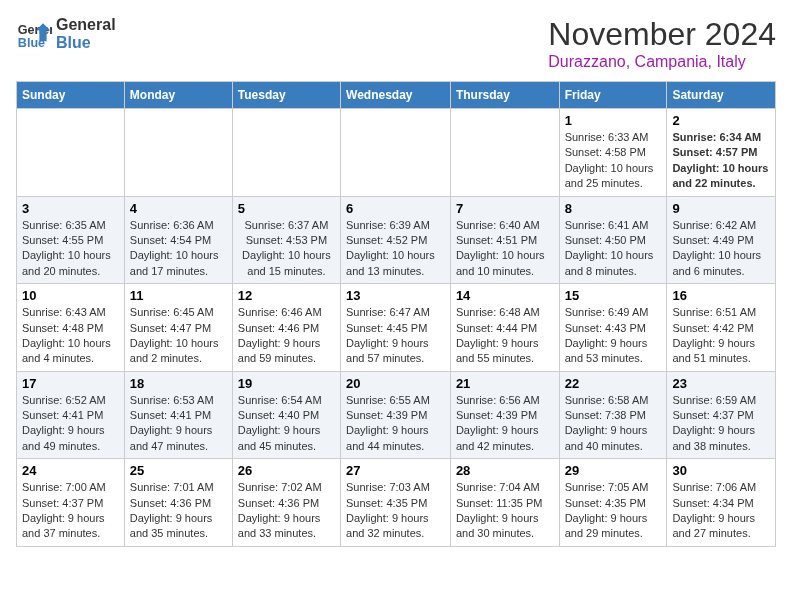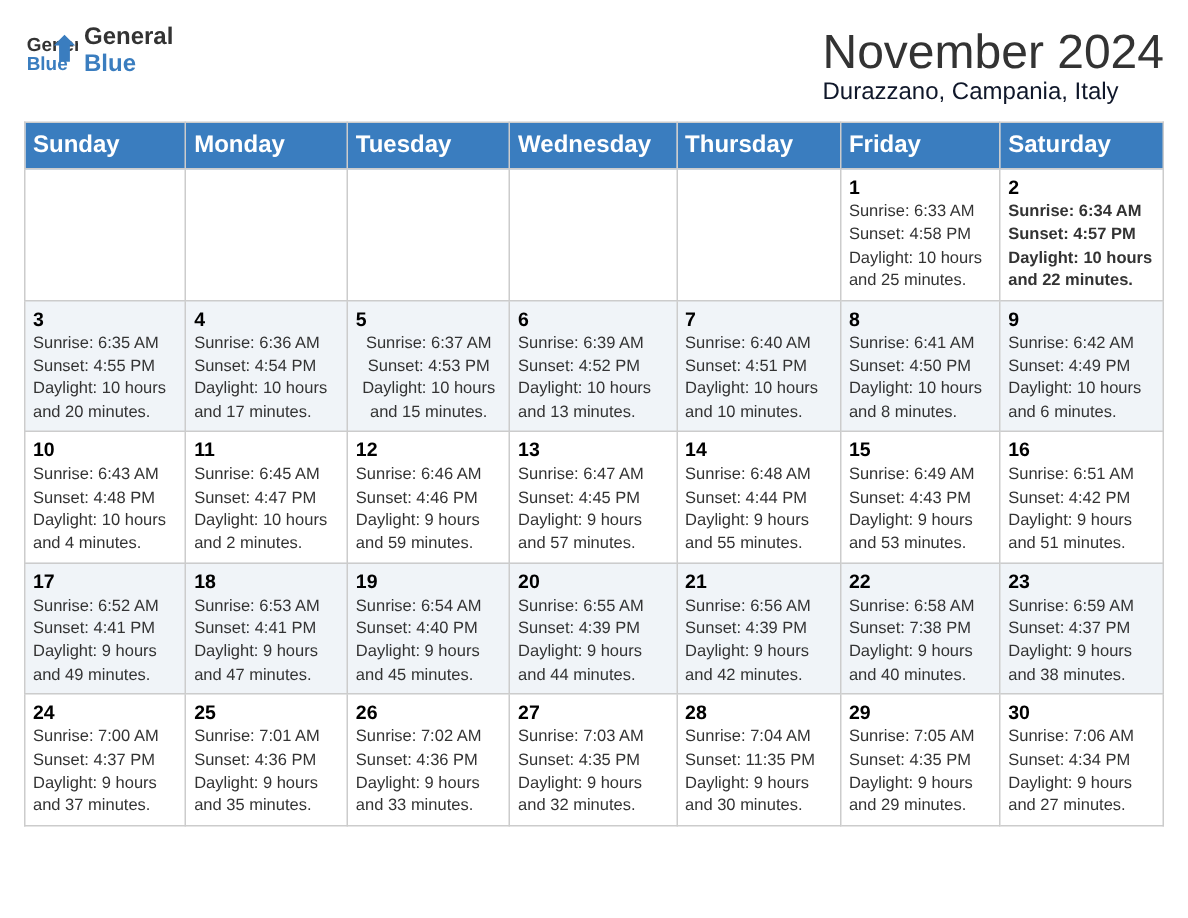--- a/index.html
+++ b/index.html
@@ -27,33 +27,33 @@
     }
     .title-area {
     }
     .month-title {
       font-size: 32px;
       font-weight: normal;
       color: #333;
     }
     .location-title {
       font-size: 16px;
-      color: #0f172a;
+      color: #a21caf;
     }
     table {
       width: 100%;
       border-collapse: collapse;
       font-size: 11px;
     }
     thead tr th {
       background-color: #3a7dbf;
       color: #fff;
       text-align: left;
       padding: 6px 5px;
-      font-size: 16px;
+      font-size: 12px;
       font-weight: bold;
       border: 1px solid #ccc;
     }
     tbody tr td {
       border: 1px solid #ccc;
       vertical-align: top;
       padding: 4px 5px;
       height: 80px;
       width: 113px;
     }

